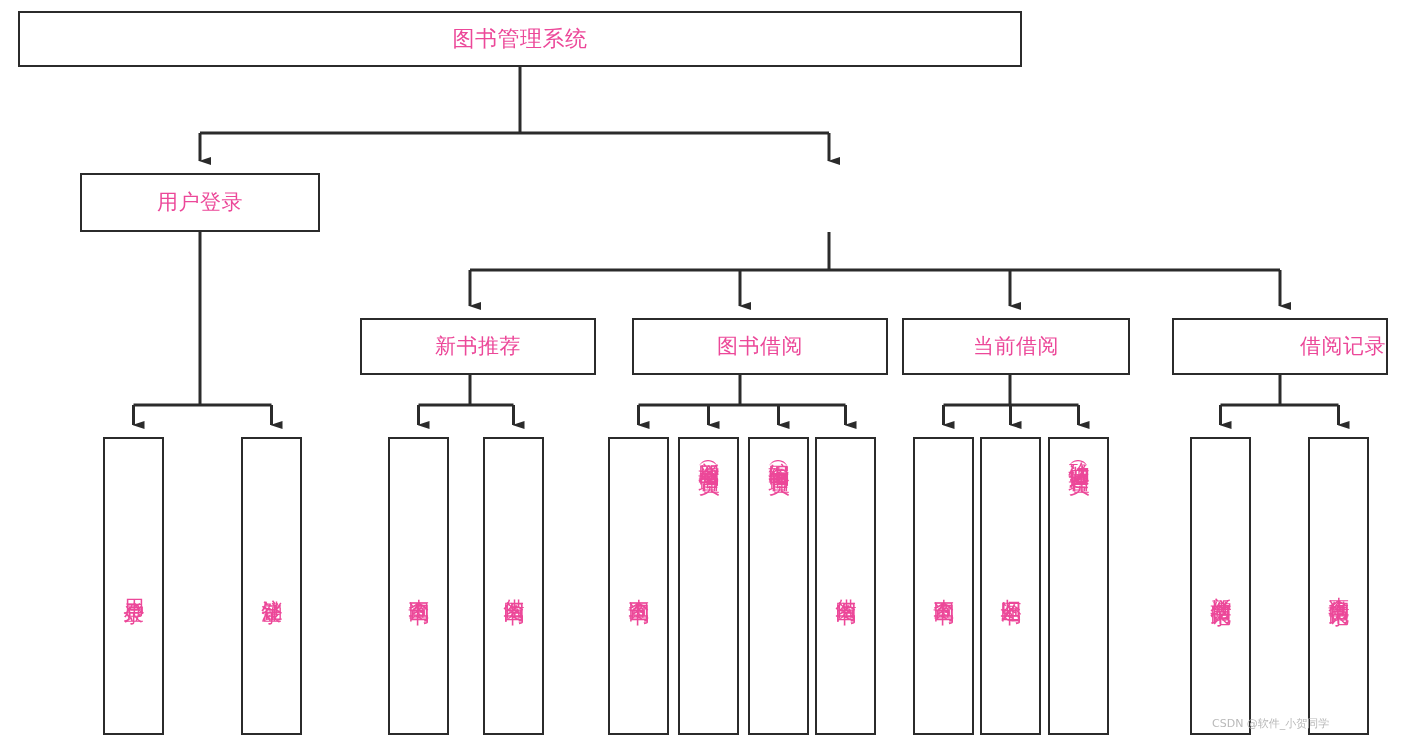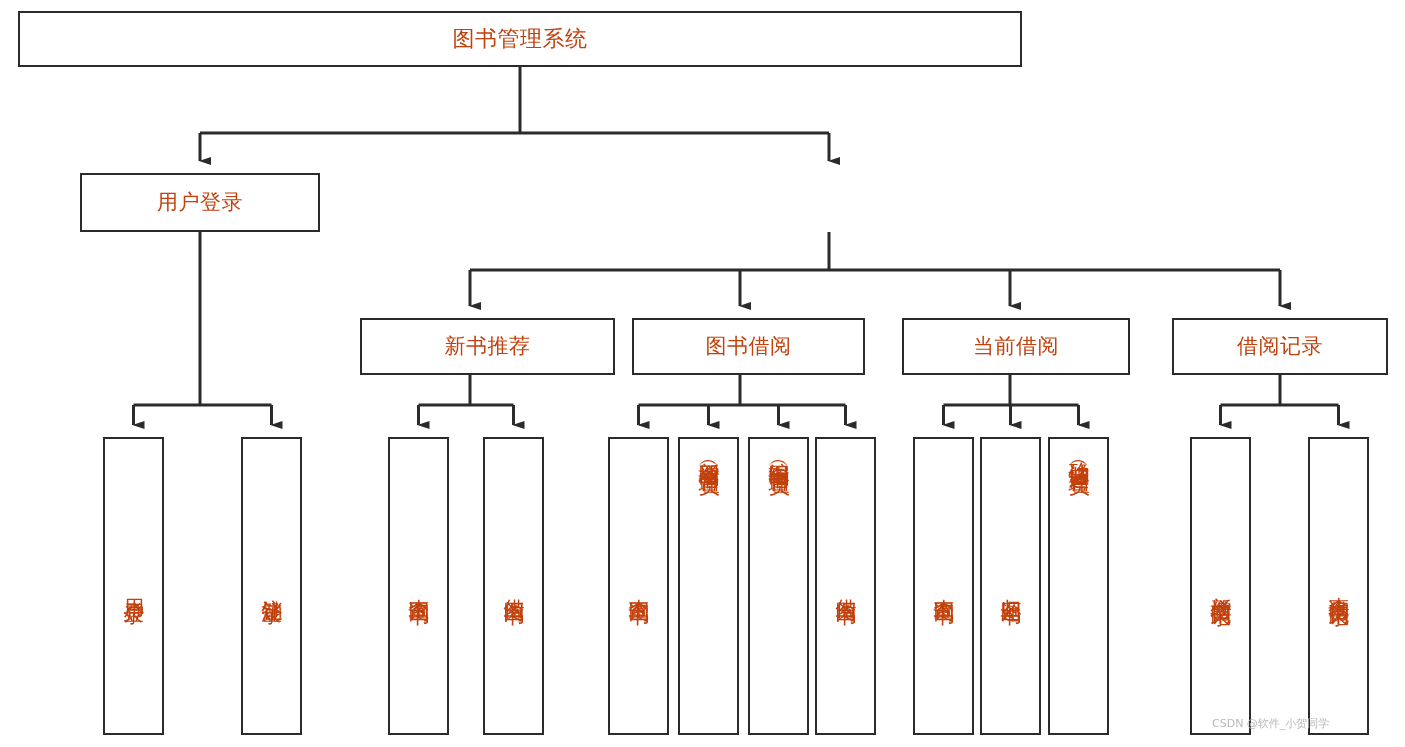--- a/index.html
+++ b/index.html
@@ -27,21 +27,21 @@
     pointer-events: none;
   }
   .node {
     position: absolute;
     box-sizing: border-box;
     background: #ffffff;
     border: 2px solid #2b2b2b;
     display: flex;
     align-items: center;
     justify-content: center;
-    color: #c2410c;
+    color: #ec4899;
     z-index: 2;
   }
   .node .label {
     display: block;
     text-align: center;
     line-height: 1.05;
     letter-spacing: 0.5px;
   }
   
   .node.horiz .label {
@@ -130,30 +130,30 @@
   </svg>
 
   <div class="node horiz root" style="left: 18px; top: 11px; width: 1004px; height: 56px;">
     <span class="label">图书管理系统</span>
   </div>
 
   <div class="node horiz" style="left: 80px; top: 173px; width: 240px; height: 59px;">
     <span class="label">用户登录</span>
   </div>
 
-  <div class="node horiz" style="left: 360px; top: 318px; width: 255px; height: 57px;">
+  <div class="node horiz" style="left: 360px; top: 318px; width: 236px; height: 57px;">
     <span class="label">新书推荐</span>
   </div>
-  <div class="node horiz" style="left: 632px; top: 318px; width: 233px; height: 57px;">
+  <div class="node horiz" style="left: 632px; top: 318px; width: 256px; height: 57px;">
     <span class="label">图书借阅</span>
   </div>
   <div class="node horiz" style="left: 902px; top: 318px; width: 228px; height: 57px;">
     <span class="label">当前借阅</span>
   </div>
-  <div class="node horiz" style="left: 1172px; top: 318px; width: 216px; height: 57px;">
+  <div class="node horiz" style="left: 1172px; top: 318px; width: 216px; height: 57px; justify-content: flex-end;">
     <span class="label">借阅记录</span>
   </div>
 
   <div class="node vert centered" style="left: 103px; top: 437px; width: 61px; height: 298px;">
     <span class="label">用户登录</span>
   </div>
   <div class="node vert centered" style="left: 241px; top: 437px; width: 61px; height: 298px;">
     <span class="label">注销登录</span>
   </div>
   <div class="node vert centered" style="left: 388px; top: 437px; width: 61px; height: 298px;">

